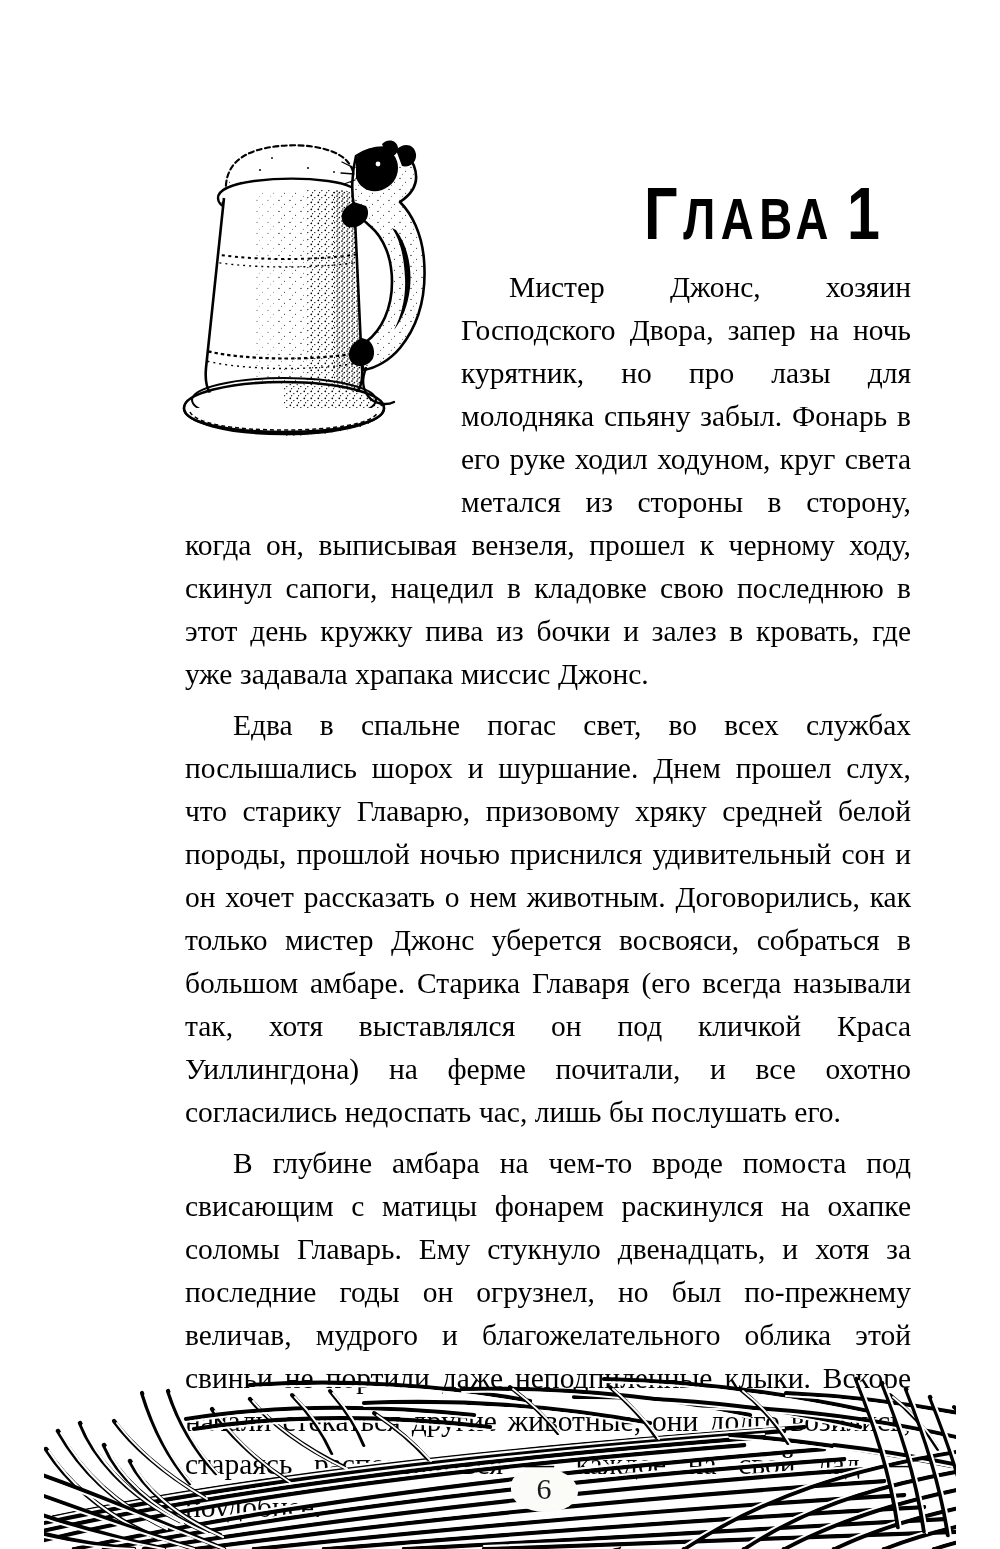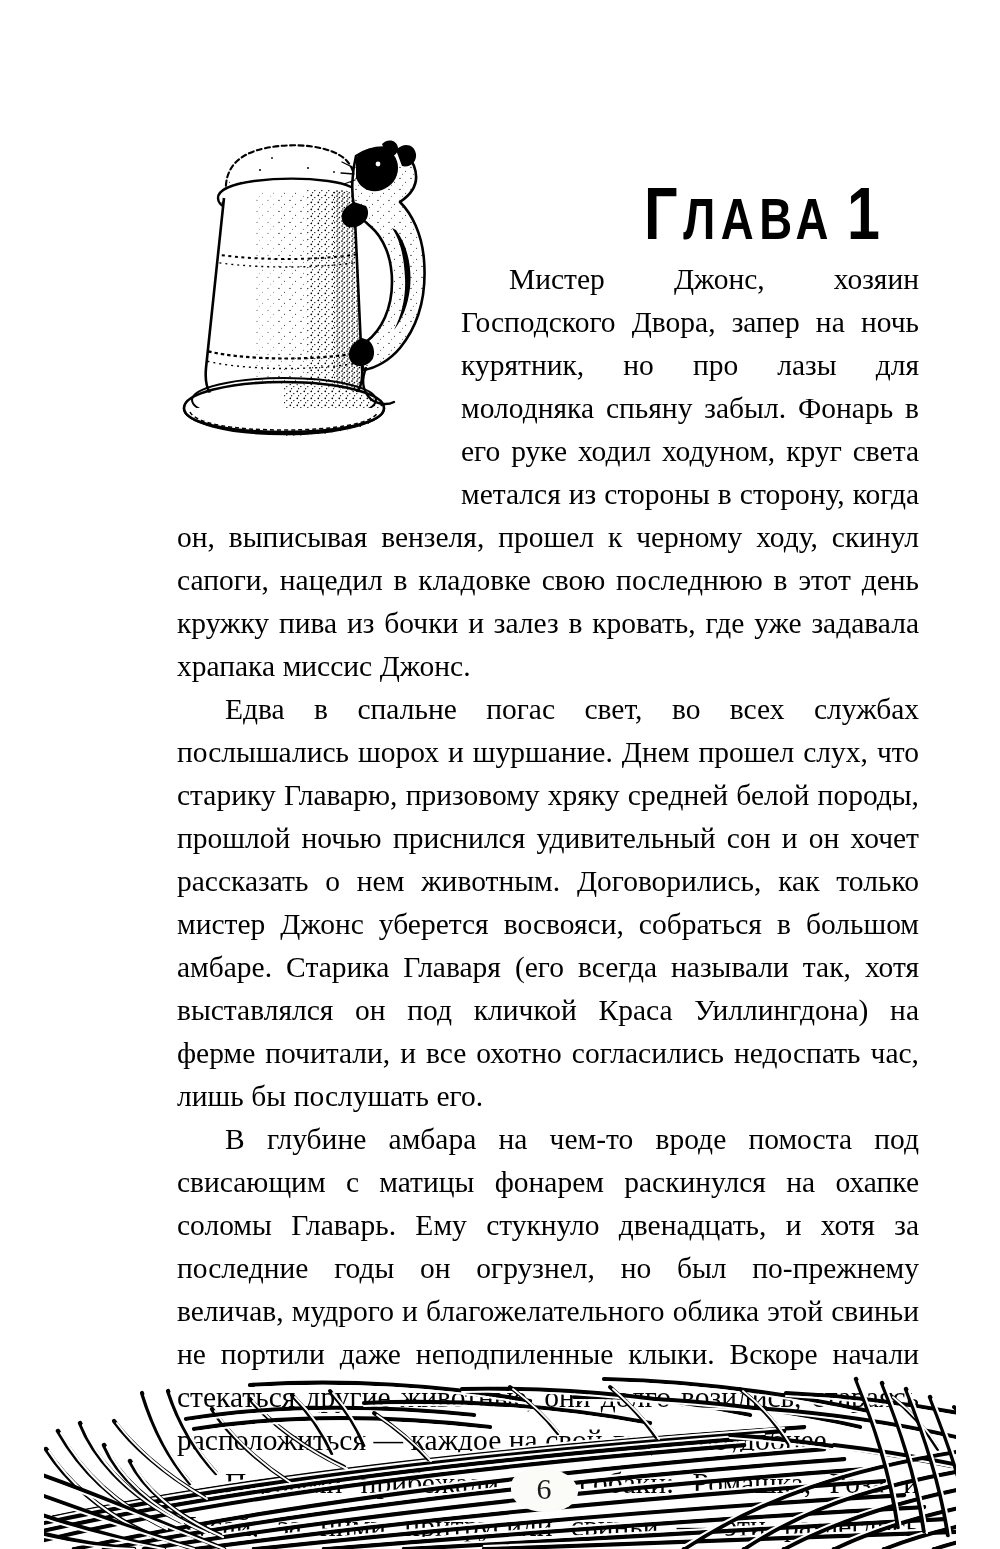--- a/index.html
+++ b/index.html
@@ -68,21 +68,21 @@
     width: 742px;     
     z-index: 2;
   }
   .float-shape {
     float: left;
     width: 284px;     
     height: 256px;    
     shape-outside: content-box;
   }
   .body-col p {
-    margin: 0;
+    margin: 8px;
     text-align: justify;
     text-justify: inter-word;
     font-size: 29.5px;
     line-height: 43px;
     text-indent: 48px;
     hyphens: manual;
     word-spacing: 0.2px;
   }
 
   

